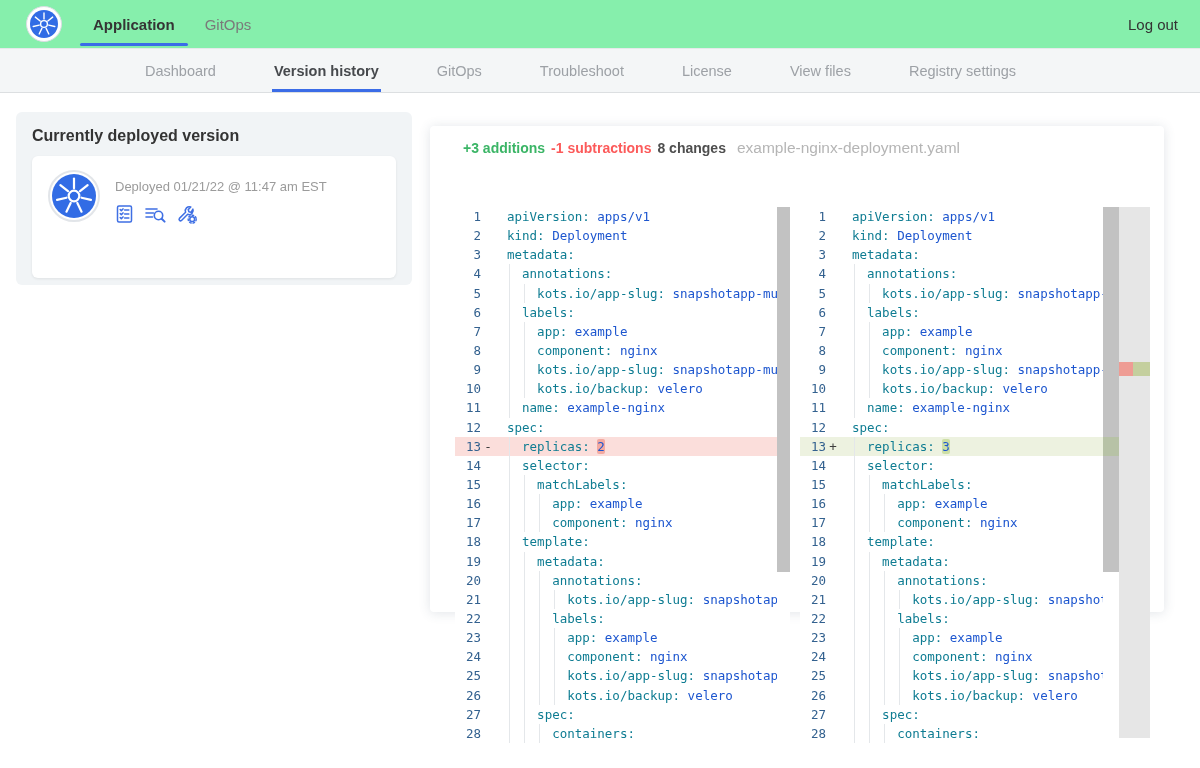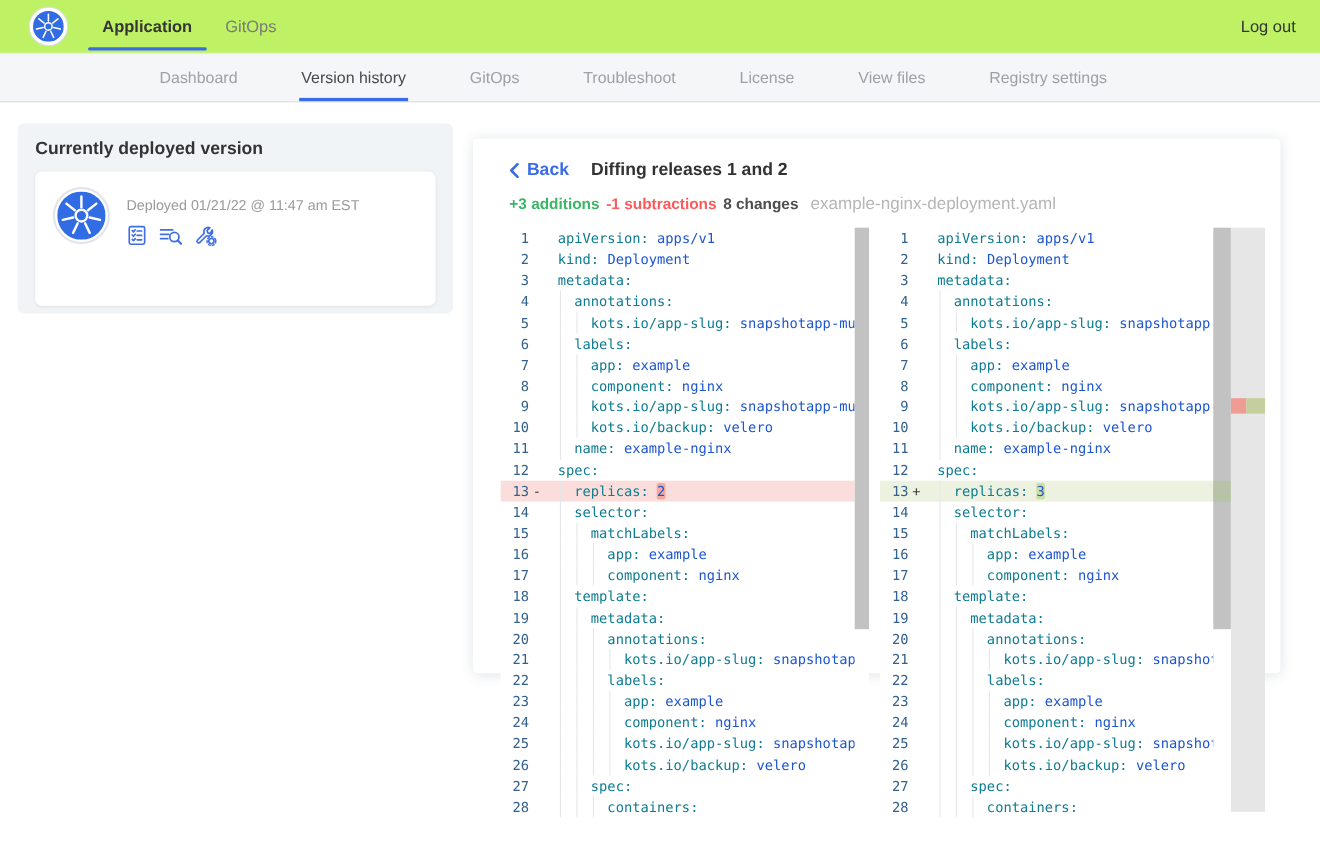--- a/index.html
+++ b/index.html
@@ -1,39 +1,39 @@
 <!DOCTYPE html>
 <html style="--brand-blue: #326ce5; --link-blue: #3b6ce7; --add-green: #3bb566; --del-red: #fc5a5a; --row-del: #fbdedb; --row-add: #edf2e0; --word-del: #f3a9a1; --word-add: #cddfa5; --yaml-key: #0e7c92; --yaml-val: #1d56cf; --ln-color: #33618f;"><head>
 <meta charset="utf-8">
 <style>
   * { margin:0; padding:0; box-sizing:border-box; }
   html,body { width:1200px; height:768px; overflow:hidden; background:#ffffff;
               font-family:"Liberation Sans", sans-serif; color:#363636; }
 
   
-  .top-nav { height:48px; background:#bef264; display:flex; align-items:center; position:relative; }
+  .top-nav { height:48px; background:#86efac; display:flex; align-items:center; position:relative; }
   .logo-ring { width:36px; height:36px; border-radius:50%; border:1px solid #d9dde2; background:#fff;
                display:flex; align-items:center; justify-content:center; margin-left:26px; }
   .top-tabs { display:flex; height:100%; margin-left:16px; }
   .top-tab { position:relative; display:flex; align-items:center; padding:0 15px; font-size:15px;
              color:#7a7a7a; cursor:pointer; }
   .top-tab.active { color:#353535; font-weight:bold; }
   .top-tab.active::after { content:""; position:absolute; left:2px; right:2px; bottom:2px; height:3px;
              background:var(--link-blue); border-radius:2px; }
   .top-right { margin-left:auto; display:flex; align-items:center; gap:20px; padding-right:22px; }
   .add-app-btn { border:1px solid var(--link-blue); color:var(--link-blue); background:#fff; font-weight:bold;
              font-size:14px; border-radius:17px; padding:8px 17px; cursor:pointer;
              font-family:"Liberation Sans", sans-serif; }
   .logout { font-size:15px; color:#333; cursor:pointer; }
 
   
   .sub-nav { height:45px; background:#f4f6f7; border-top:1px solid #e6e9eb; border-bottom:1px solid #dcdfe1;
              display:flex; align-items:stretch; padding-left:145px; gap:58px; }
   .sub-item { position:relative; display:flex; align-items:center; font-size:14.5px; color:#9da1a6; cursor:pointer; }
-  .sub-item.active { color:#46494d; font-weight:normal; }
+  .sub-item.active { color:#46494d; font-weight:bold; }
   .sub-item.active::after { content:""; position:absolute; left:-2px; right:-2px; bottom:0; height:3px;
              background:var(--link-blue); }
 
   .page { position:relative; width:1042px; height:675px; }
 
   
   .deployed-card { position:absolute; left:16px; top:19px; width:396px; height:173px;
              background:#f1f4f6; border-radius:6px; padding:15px 16px; }
   .deployed-title { font-size:16px; font-weight:bold; color:#333; }
   .deployed-inner { margin-top:11px; background:#fff; border-radius:6px; box-shadow:0 1px 3px rgba(0,0,0,.08);
@@ -170,29 +170,20 @@
             <path d="M16.9,6.1 a4,4 0 0 1 -5.2,5.2 l-6.2,6.2 a1.5,1.5 0 0 1 -2.1,-2.1 l6.2,-6.2 a4,4 0 0 1 5.2,-5.2 l-2.6,2.6 0.7,2.1 2.1,0.7 z"></path>
             <circle cx="16.2" cy="16.2" r="2.4"></circle>
             <circle cx="16.2" cy="16.2" r="4" stroke-width="1.4" stroke-dasharray="1.6 2.05"></circle>
           </svg>
         </div>
       </div>
     </div>
   </section>
 
   <section class="diff-card">
-    <div class="diff-head">
-      <div class="back-link">
-        <svg width="9" height="14" viewBox="0 0 9 14" fill="none" stroke="#3b6ce7" stroke-width="2.4" stroke-linecap="round" stroke-linejoin="round">
-          <polyline points="7.5,1.2 1.8,7 7.5,12.8"></polyline>
-        </svg>
-        <span>Back</span>
-      </div>
-      <div class="diff-title">Diffing releases 1 and 2</div>
-    </div>
     <div class="diff-stats">
       <span class="stat-add">+3 additions</span>
       <span class="stat-sub">-1 subtractions</span>
       <span class="stat-chg">8 changes</span>
       <span class="diff-file">example-nginx-deployment.yaml</span>
     </div>
 
     <div class="panels">
       <div class="panel left">
         <div class="clip" id="panel-left">

